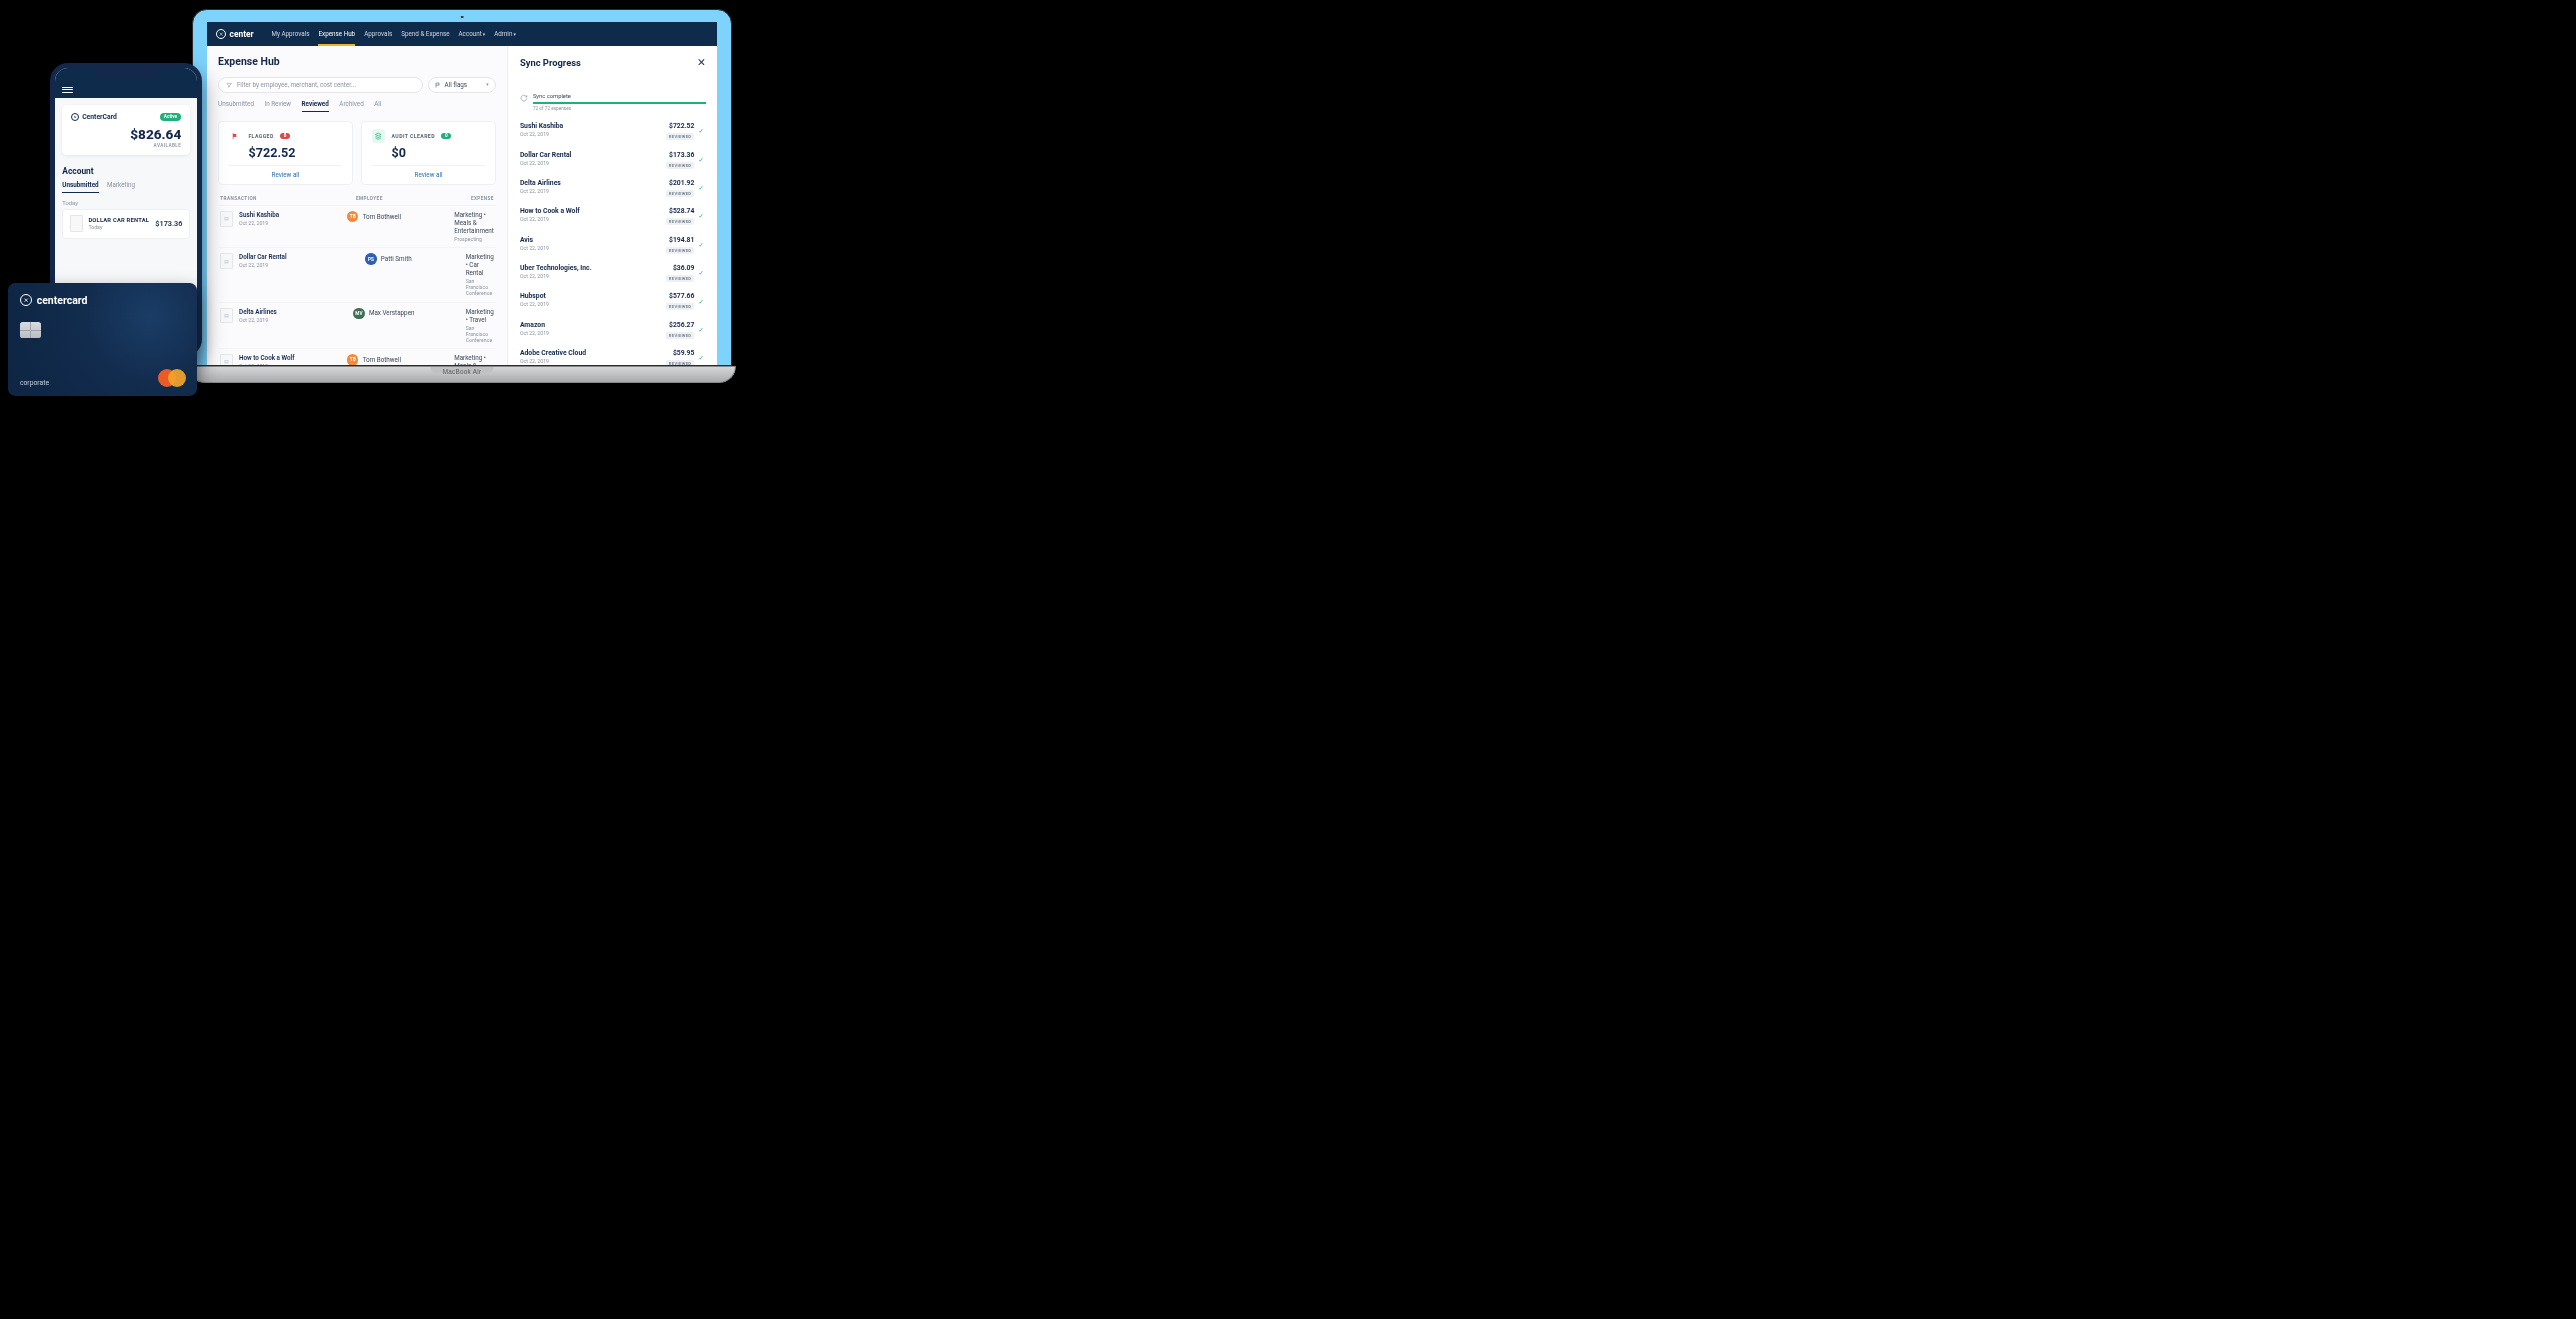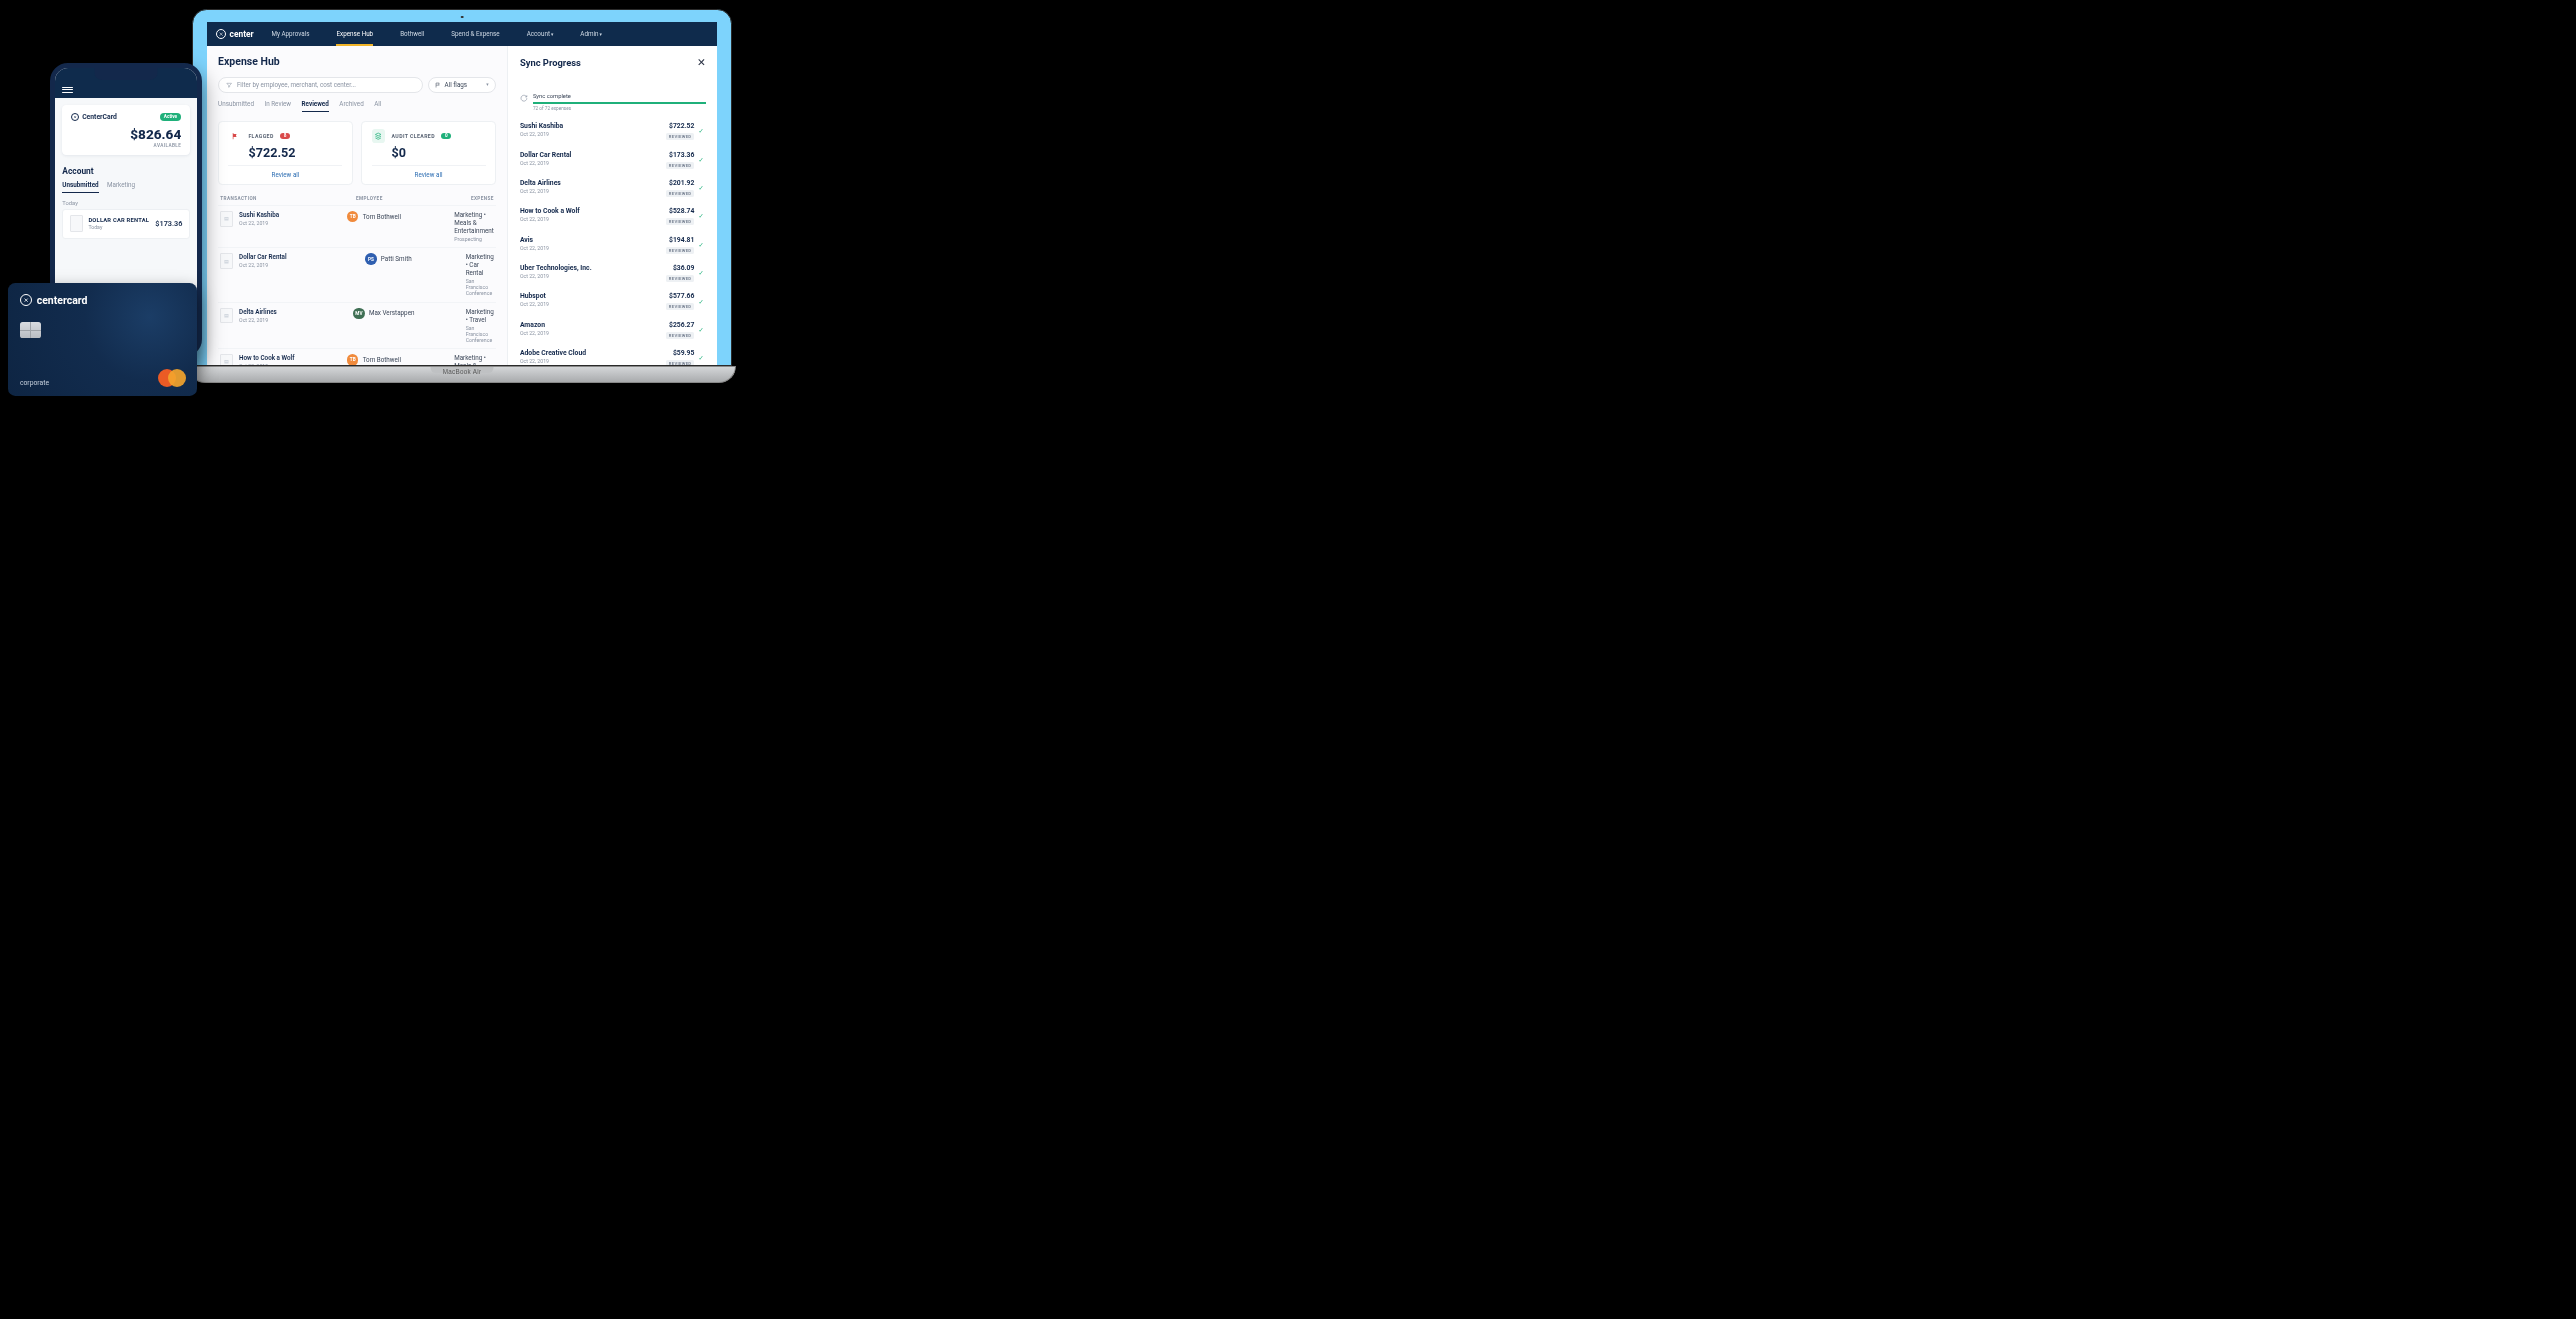--- a/index.html
+++ b/index.html
@@ -66,21 +66,21 @@
     height:24px;
     display:flex;
     align-items:center;
     padding:0 9.4px;
     gap:11.5px;
     color:#fff;
   }
   .brand { display:flex; align-items:center; gap:3.1px; font-weight:700; font-size:8.4px; }
   .brand-icon { width:10.5px;height:10.5px;border:1px solid #fff;border-radius:50%;display:flex;align-items:center;justify-content:center; }
   .brand-icon svg { width:6.3px;height:6.3px; }
-  .nav { display:flex; gap:27px; margin-left:6.3px; font-size:6.3px; }
+  .nav { display:flex; gap:9px; margin-left:6.3px; font-size:6.3px; }
   .nav-item { color:#cfd9e4; padding:7.3px 0; position:relative; cursor:pointer; }
   .nav-item.active { color:#fff; }
   .nav-item.active::after {
     content:""; position:absolute; left:0; right:0; bottom:-0.5px;
     height:1.6px; background:#f0b429;
   }
   .nav-caret { margin-left:1px; font-size:4.7px; }
 
   .content { display:flex; height:calc(100% - 24px); }
   .main { flex:1; padding:9.4px 11.5px; background:#fbfbfd; overflow:hidden; }
@@ -228,21 +228,21 @@
           <span class="brand-icon">
             <svg viewBox="0 0 24 24" fill="none" stroke="#fff" stroke-width="2">
                 <path d="M6 6l12 12M18 6L6 18"></path>
               </svg>
           </span>
           <span>center</span>
         </div>
         <div class="nav" id="nav">
             <div class="nav-item">My Approvals</div>
             <div class="nav-item active">Expense Hub</div>
-            <div class="nav-item">Bothwell</div>
+            <div class="nav-item">Approvals</div>
             <div class="nav-item">Spend &amp; Expense</div>
             <div class="nav-item">Account<span class="nav-caret">▾</span></div>
             <div class="nav-item">Admin<span class="nav-caret">▾</span></div>
           </div>
       </div>
 
       <div class="content">
 
         <div class="main">
           <div class="page-title">Expense Hub</div>

